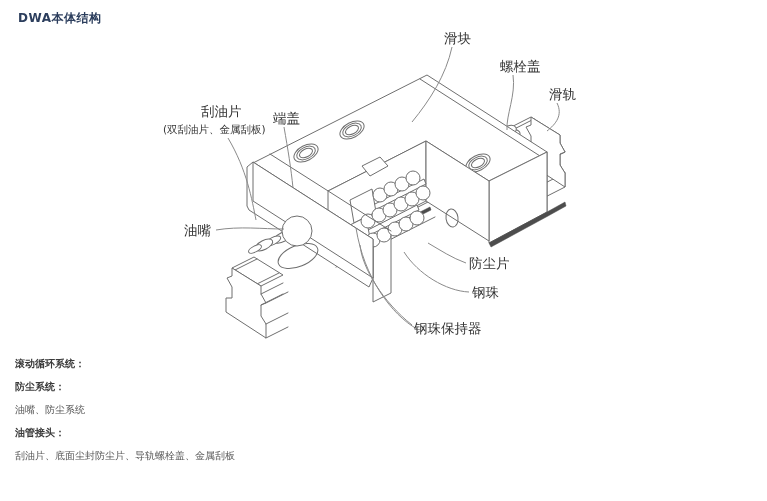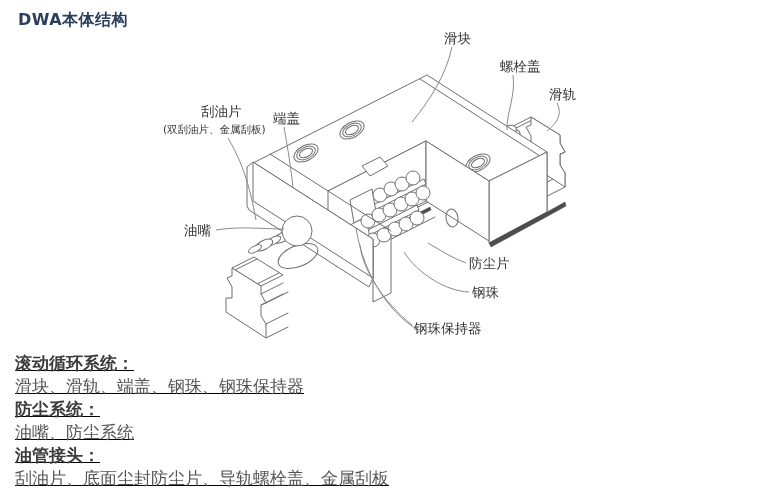--- a/index.html
+++ b/index.html
@@ -1,27 +1,27 @@
 <!DOCTYPE html>
 <html><head>
 <meta charset="utf-8">
 <style>
   html,body{margin:0;padding:0;background:#fff;}
   #page{position:relative;width:767px;height:501px;background:#ffffff;overflow:hidden;
         font-family:"DejaVu Sans","Liberation Sans",sans-serif;}
-  #title{position:absolute;left:18px;top:10px;font-size:16px;font-weight:bold;
+  #title{position:absolute;left:18px;top:10px;font-size:12px;font-weight:bold;
          color:#2c3e5d;letter-spacing:0.5px;}
   #diagram-svg{position:absolute;left:0;top:0;}
   .ln{stroke:#6f6f6f;stroke-width:1;fill:none;stroke-linejoin:round;stroke-linecap:round;}
   .face{stroke:#6f6f6f;stroke-width:1;fill:#ffffff;stroke-linejoin:round;}
   .dark{fill:#4d4d4d;stroke:#4d4d4d;stroke-width:0.5;}
   .leader{stroke:#8a8a8a;stroke-width:1;fill:none;}
   .lbl{font-size:13.5px;fill:#333333;}
   .lbl-sub{font-size:10.5px;fill:#333333;}
-  #systems{position:absolute;left:15px;top:352px;font-size:17px;line-height:23px;text-decoration:underline;}
+  #systems{position:absolute;left:15px;top:352px;font-size:10px;line-height:23px;}
   .sys-head{font-weight:bold;color:#3b3b3b;}
   .sys-items{color:#555555;}
 </style>
 </head>
 <body>
 
 <div id="page">
 
   <div id="title">DWA本体结构</div>
 
@@ -178,20 +178,19 @@
       <text class="lbl" x="273" y="123">端盖</text>
       <text class="lbl" x="184" y="235">油嘴</text>
       <text class="lbl" x="469" y="268">防尘片</text>
       <text class="lbl" x="472" y="297">钢珠</text>
       <text class="lbl" x="414" y="333">钢珠保持器</text>
     </g>
   </svg>
 
   <div id="systems">
     <div class="sys-head">滚动循环系统：</div>
-    <div class="sys-items">滑块、滑轨、端盖、钢珠、钢珠保持器</div>
     <div class="sys-head">防尘系统：</div>
     <div class="sys-items">油嘴、防尘系统</div>
     <div class="sys-head">油管接头：</div>
     <div class="sys-items">刮油片、底面尘封防尘片、导轨螺栓盖、金属刮板</div>
   </div>
 
 </div>
 
 </body></html>

